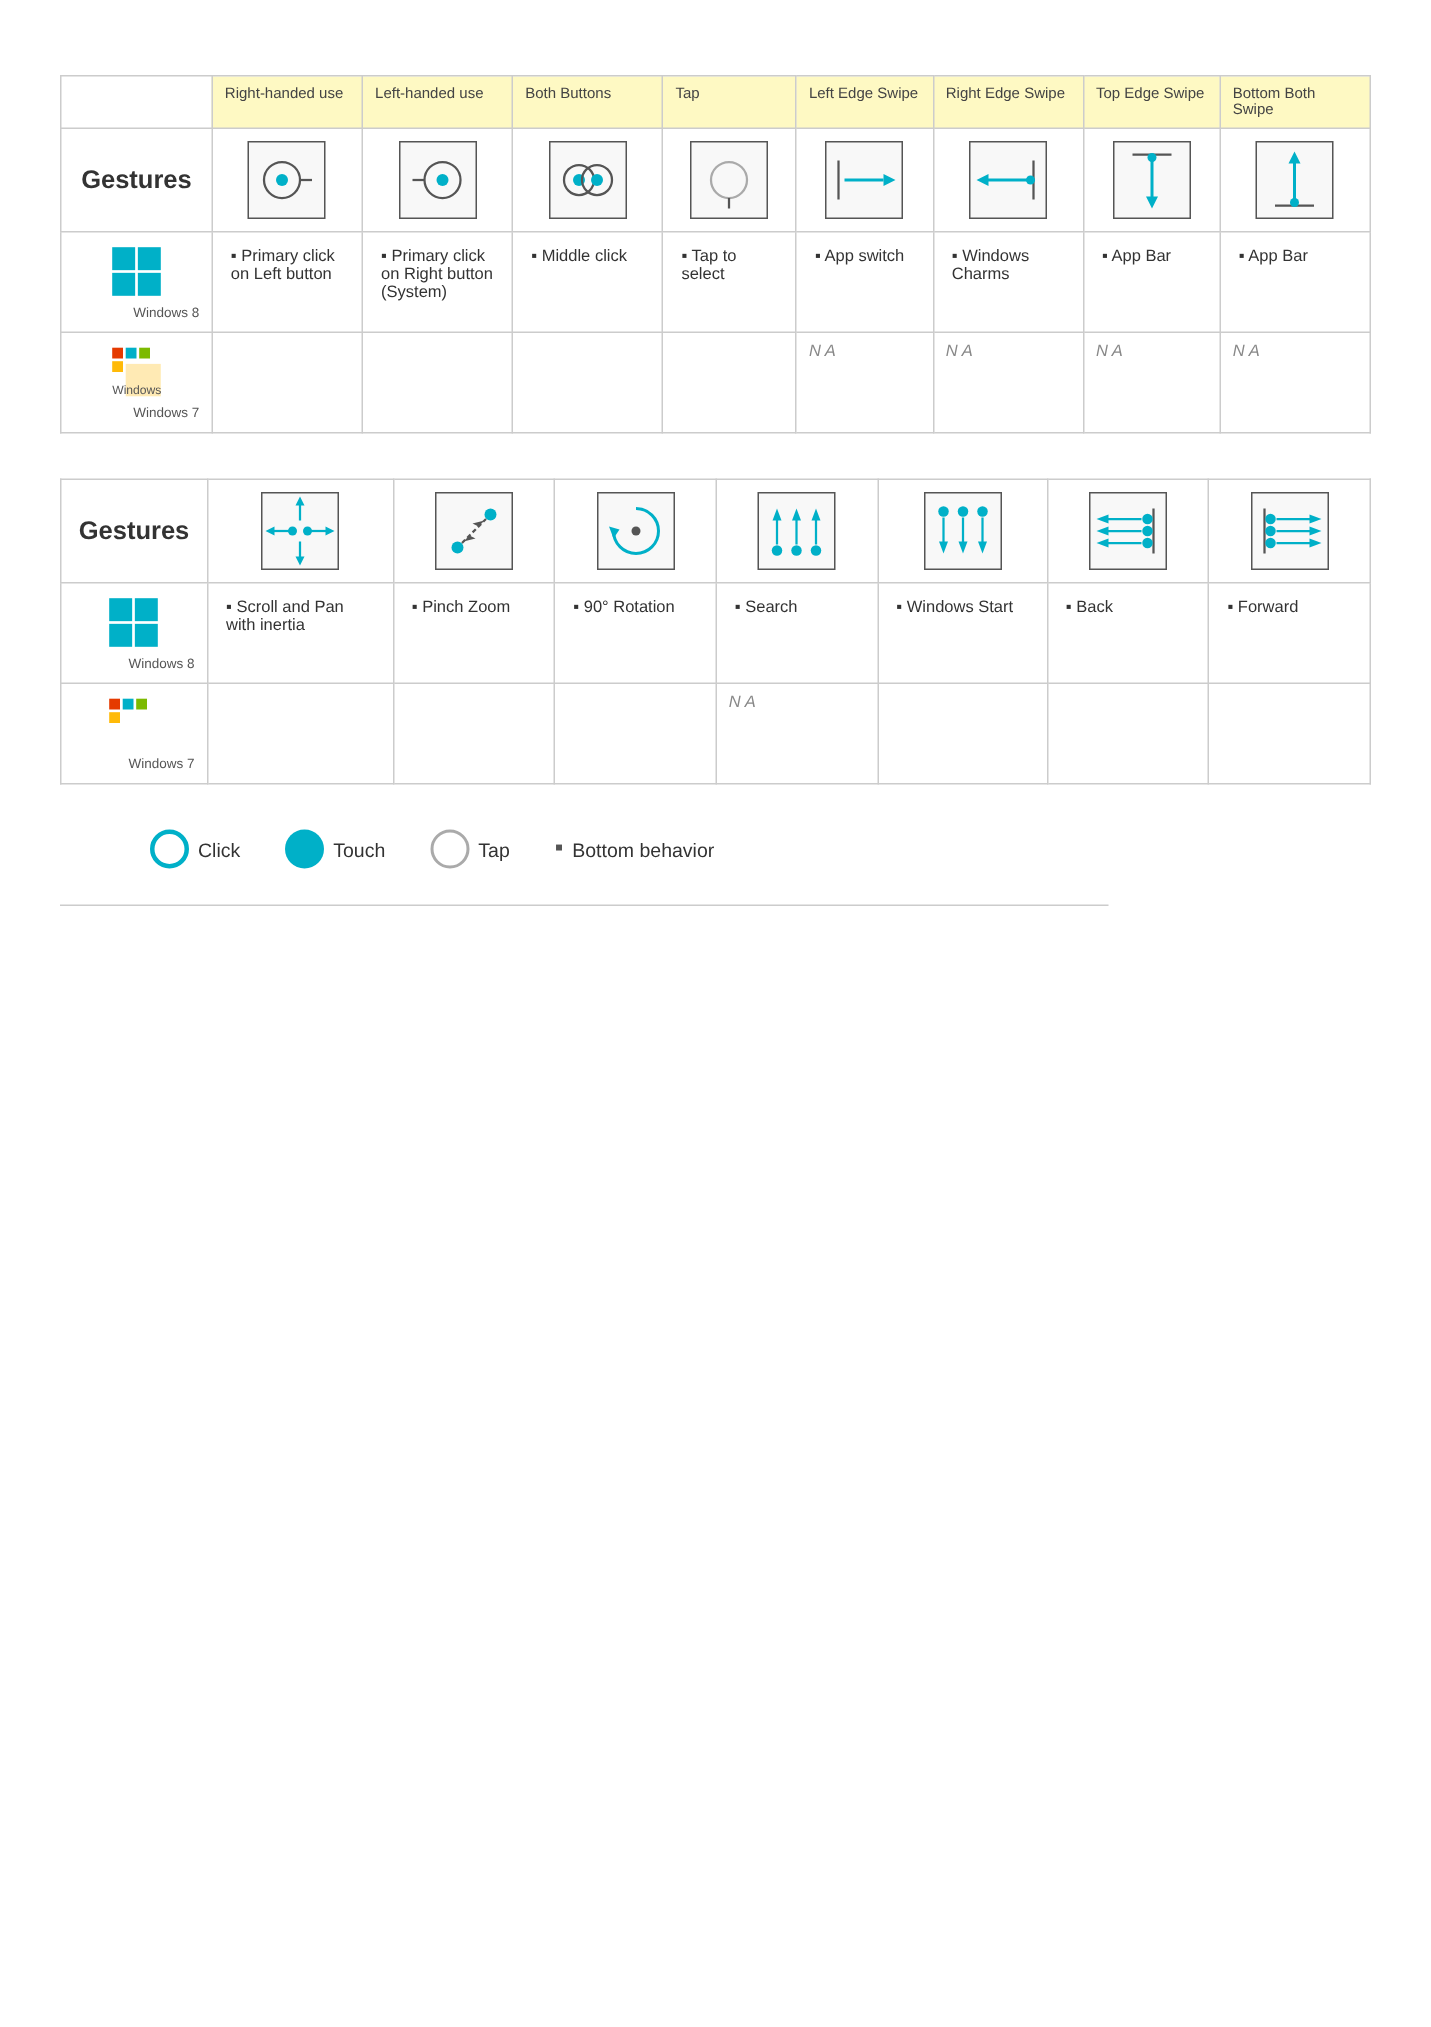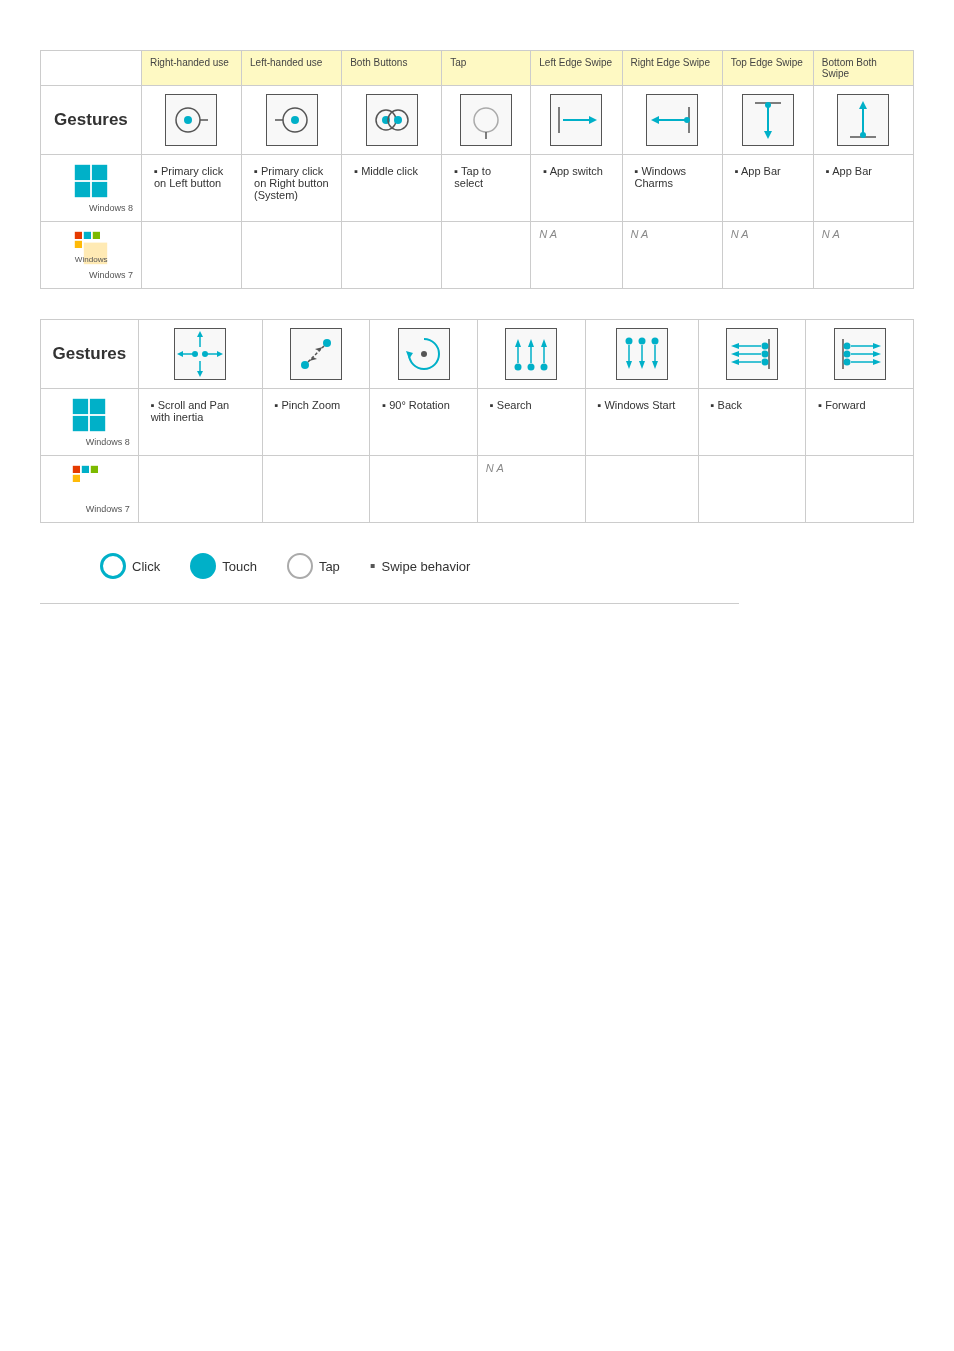--- a/index.html
+++ b/index.html
@@ -569,17 +569,17 @@
   <div class="legend-item">
     <div class="legend-circle-touch"></div>
     <span>Touch</span>
   </div>
   <div class="legend-item">
     <div class="legend-circle-tap"></div>
     <span>Tap</span>
   </div>
   <div class="legend-item">
     <span style="font-size:16px; color:#555;">▪</span>
-    <span>Swipe behavior</span>
+    <span>Bottom behavior</span>
   </div>
 </div>
 
 <hr class="divider">
 
 </body></html>

